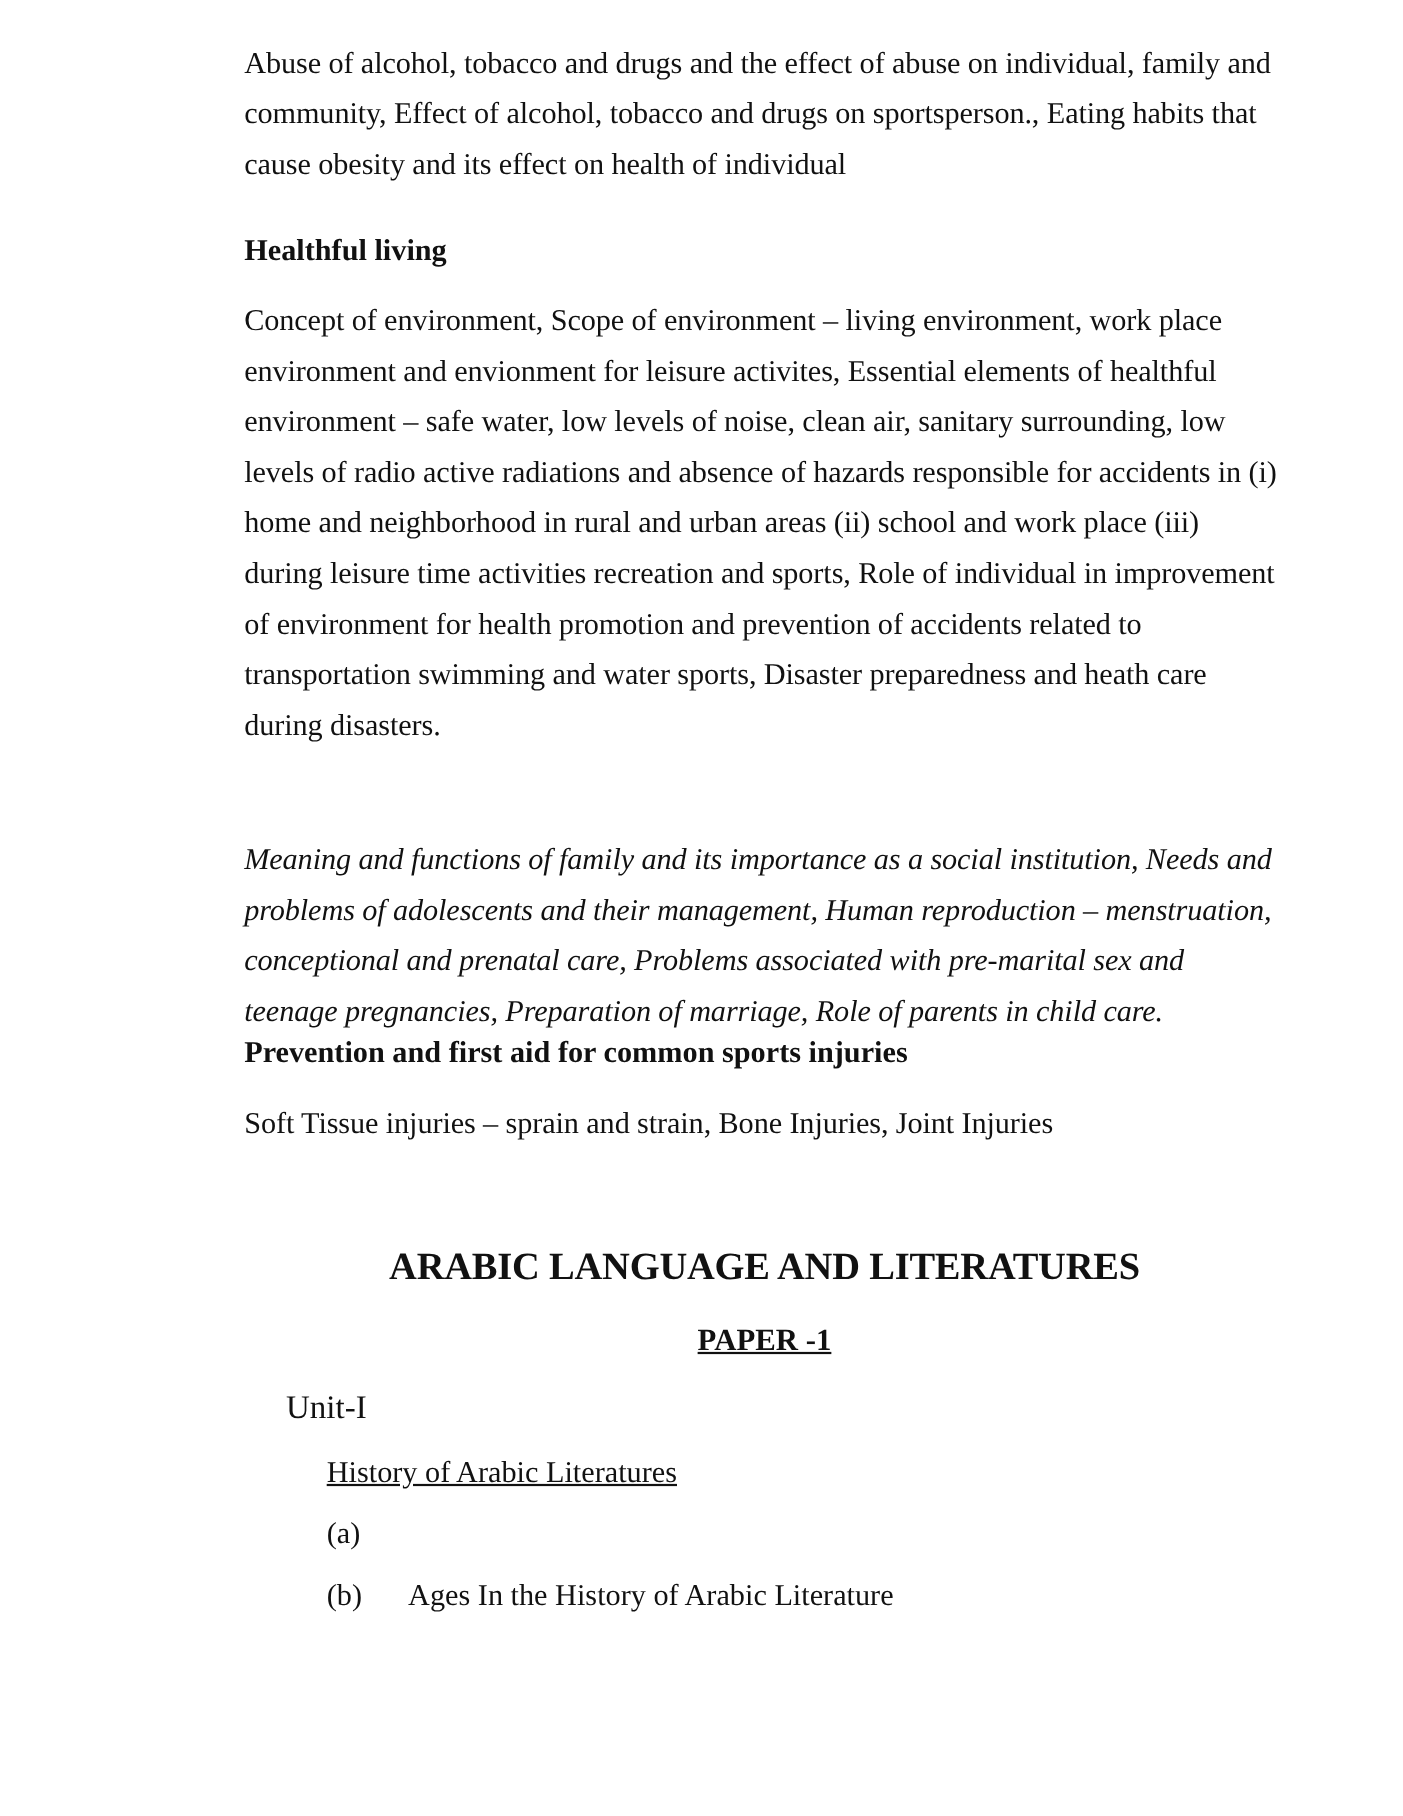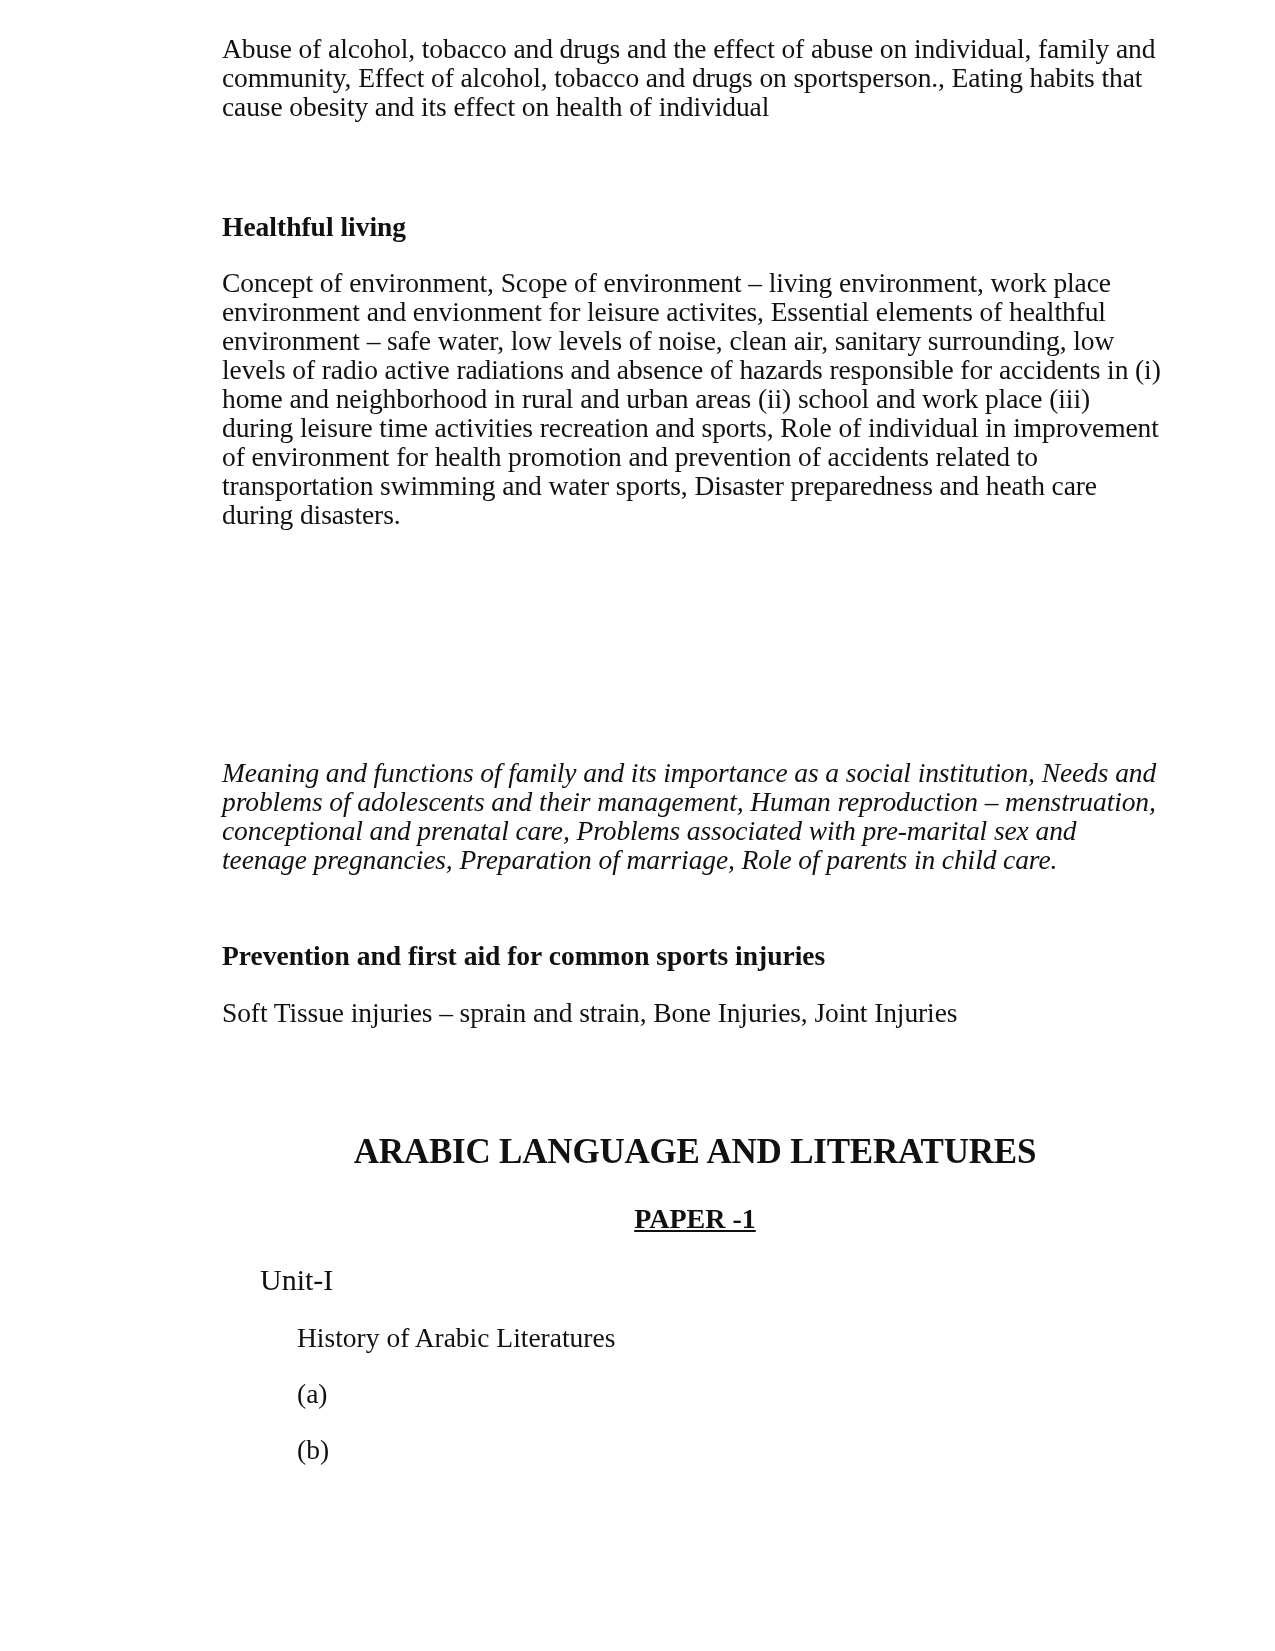--- a/index.html
+++ b/index.html
@@ -20,21 +20,21 @@
       left: 0;
       top: 0;
       width: 1275px;
       height: 1651px;
     }
     .para {
       position: absolute;
       left: 222px;
       width: 940px;
       font-size: 27.5px;
-      line-height: 29px;
+      line-height: 46px;
       margin: 0;
       letter-spacing: -0.1px;
     }
     .heading {
       position: absolute;
       left: 222px;
       font-size: 27.5px;
       font-weight: bold;
       margin: 0;
       line-height: 37px;
@@ -63,20 +63,21 @@
       position: absolute;
       left: 260px;
       font-size: 30px;
       margin: 0;
     }
     .subhead {
       position: absolute;
       left: 297px;
       font-size: 27.5px;
       margin: 0;
+      text-decoration: underline;
     }
     .list-item {
       position: absolute;
       left: 297px;
       font-size: 27.5px;
       margin: 0;
       display: flex;
     }
     .list-item .marker {
       width: 74px;
@@ -102,15 +103,16 @@
   <h2 class="subtitle" style="top:1203px;">PAPER -1</h2>
 
   <div class="unit" style="top:1263px;text-align:right;">Unit-I</div>
   <div class="subhead" style="top:1322px;">History of Arabic Literatures</div>
 
   <div class="list-item" style="top:1378px;">
     <span class="marker">(a)</span>
   </div>
   <div class="list-item" style="top:1434px;">
     <span class="marker">(b)</span>
+    <span>Ages In the History of Arabic Literature</span>
   </div>
 
 </div>
 
 </body></html>

